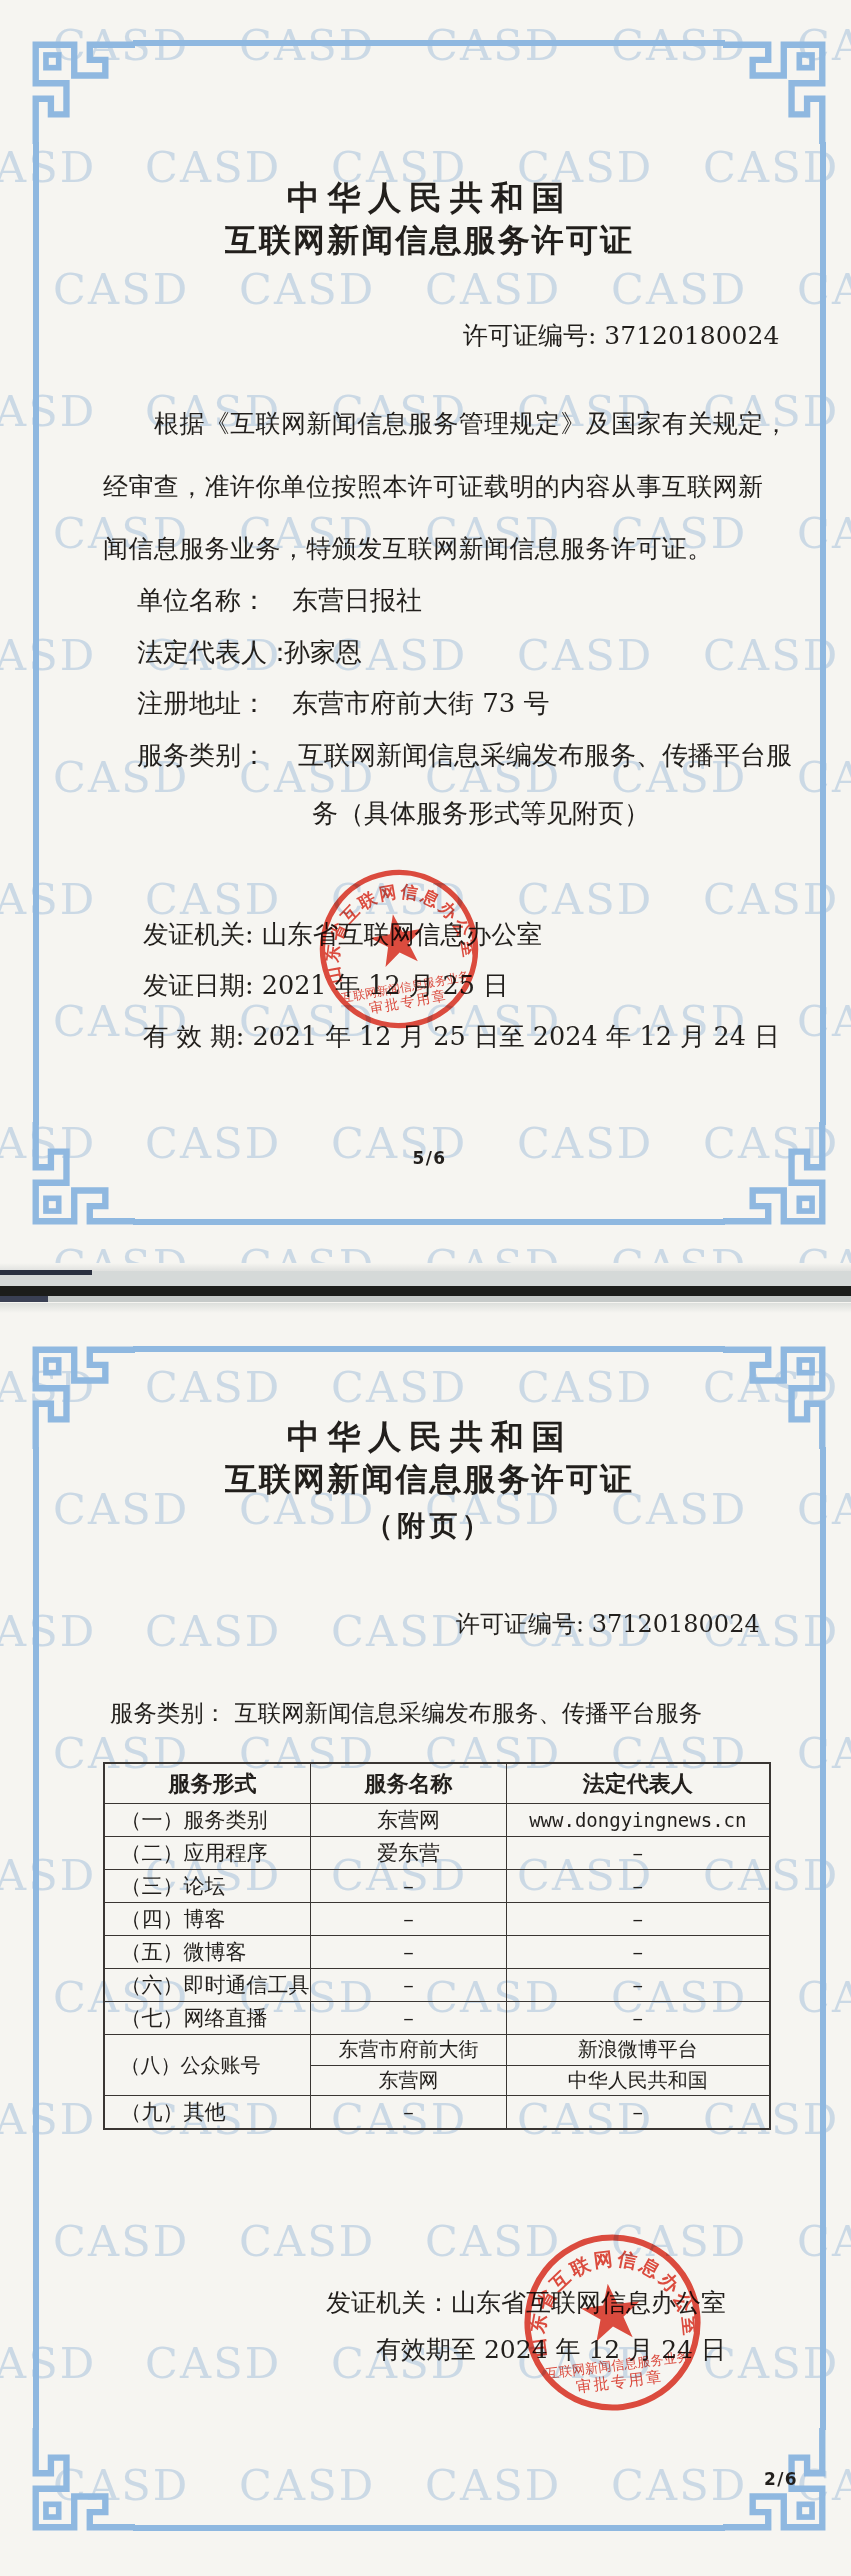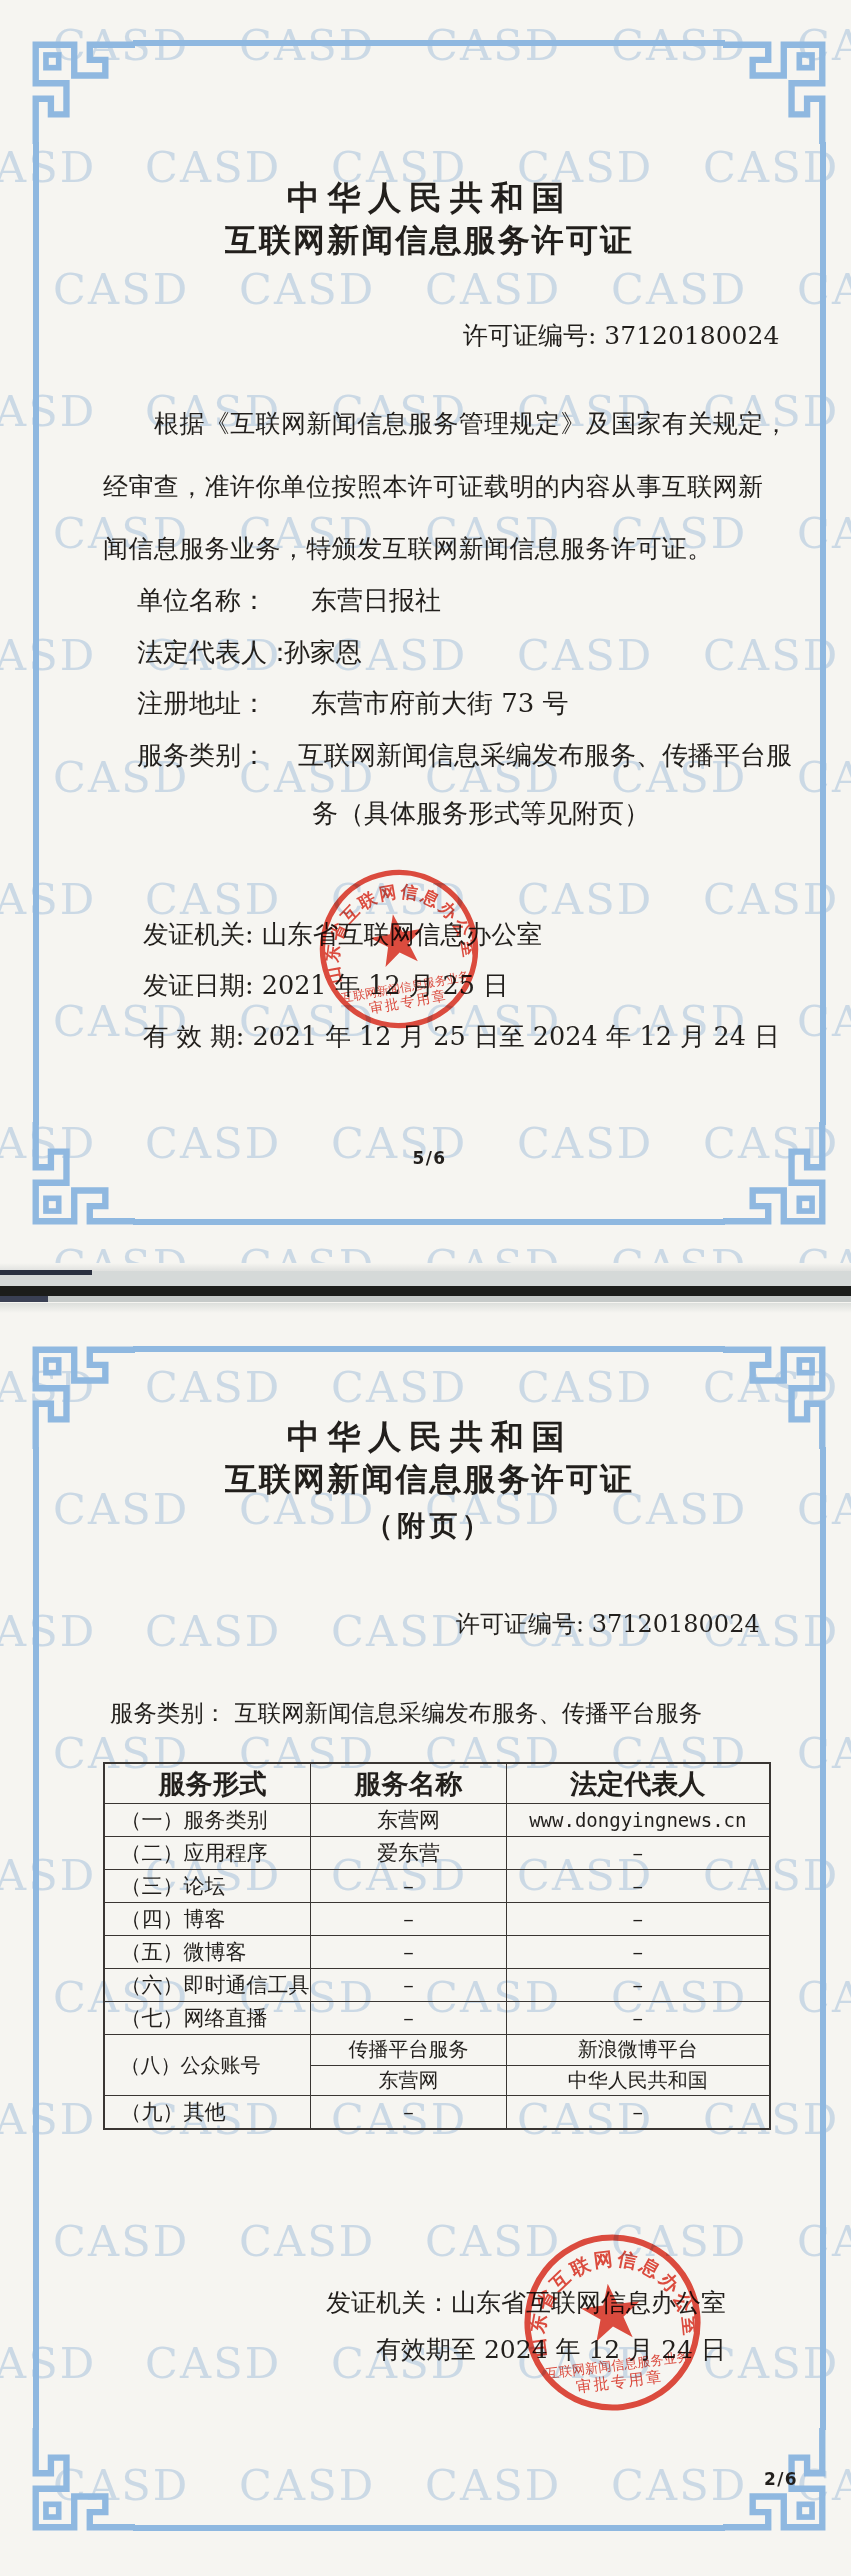--- a/index.html
+++ b/index.html
@@ -17,31 +17,31 @@
   
   .abs{position:absolute;white-space:nowrap;}
   .ctr{left:32px;width:795px;text-align:center;}
   .title1{font-size:33px;font-weight:bold;letter-spacing:7.8px;}
   .title2{font-size:32px;font-weight:bold;letter-spacing:2.1px;}
   .subtitle{font-size:28px;font-weight:bold;letter-spacing:4.3px;}
   .license{font-size:25px;}
   .para-line{left:103px;font-size:25px;letter-spacing:0.4px;}
   .indent{padding-left:51px;}
   .flabel{left:137px;font-size:26px;}
-  .fvalue{left:311px;font-size:26px;}
+  .fvalue{left:292px;font-size:26px;}
   .certline{left:143px;font-size:25.5px;}
   .pageno{font-family:"DejaVu Sans","Liberation Sans",sans-serif;font-weight:bold;
           font-size:17px;letter-spacing:1.4px;}
   
   #svc-table{position:absolute;left:103px;top:1762px;width:668px;border-collapse:collapse;
              table-layout:fixed;font-size:21px;}
   #svc-table td,#svc-table th{border:1.4px solid #3a3633;padding:0 5.7px;text-align:center;
              vertical-align:middle;font-weight:normal;overflow:hidden;white-space:nowrap;}
   #svc-table{border:2.1px solid #3a3633;}
-  #svc-table th{font-weight:bold;font-size:27px;height:39px;}
+  #svc-table th{font-weight:bold;font-size:22px;height:39px;}
   #svc-table .r{height:33px;}
   #svc-table .sub{height:30px;font-size:20px;}
   #svc-table .col-form{width:184px;text-align:left;padding-left:15.6px;}
   #svc-table .mono{font-family:"DejaVu Sans Mono","Liberation Mono",monospace;font-size:19px;margin-top:29px;}
   
   .seal{position:absolute;mix-blend-mode:multiply;opacity:0.9;}
   .seal svg{display:block;width:100%;height:100%;}
   #seal1{left:314px;top:864px;width:170px;height:170px;transform:rotate(-10deg);}
   #seal2{left:518px;top:2228px;width:189px;height:189px;transform:rotate(-7deg);}
   
@@ -323,21 +323,21 @@
       <td>–</td>
       <td>–</td>
     </tr>
     <tr class="r">
       <td class="col-form">（七）网络直播</td>
       <td>–</td>
       <td>–</td>
     </tr>
     <tr class="sub">
       <td class="col-form" rowspan="2" style="height:60px">（八）公众账号</td>
-      <td>传播平台服务</td>
+      <td>东营市府前大街</td>
       <td>新浪微博平台</td>
     </tr>
     <tr class="sub">
       <td>东营网</td>
       <td>中华人民共和国</td>
     </tr>
     <tr class="r">
       <td class="col-form">（九）其他</td>
       <td>–</td>
       <td>–</td>

